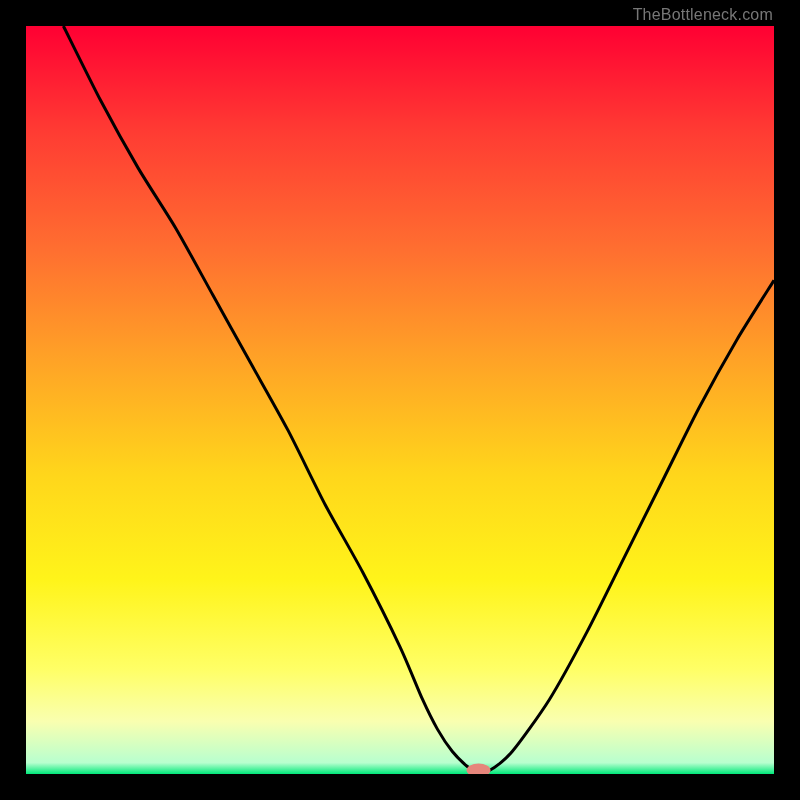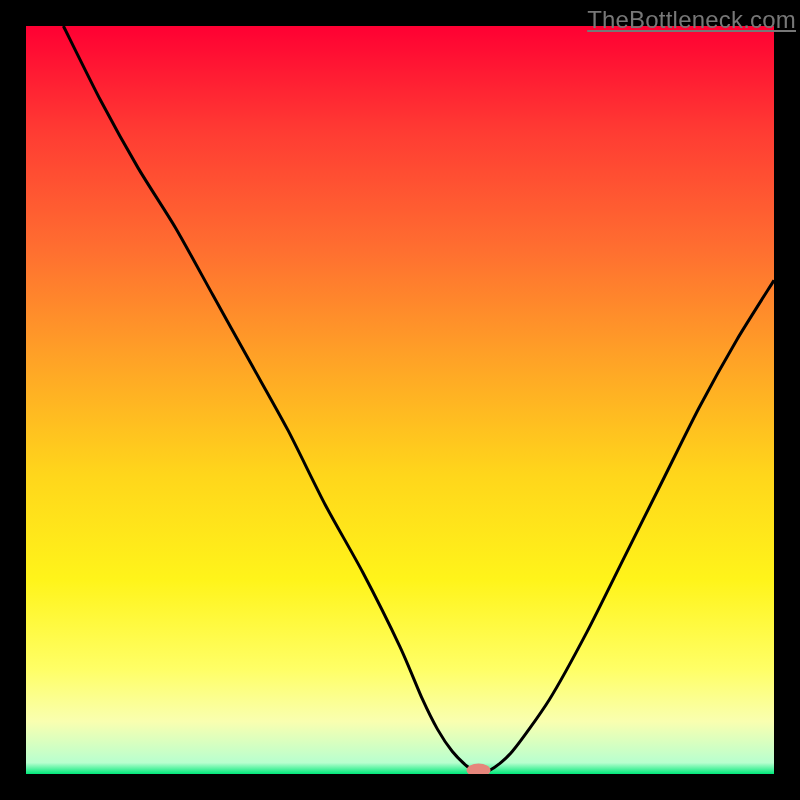--- a/index.html
+++ b/index.html
@@ -12,27 +12,26 @@
     font-family: Arial, Helvetica, sans-serif;
   }
   .chart-wrapper {
     width: 800px;
     height: 800px;
     position: relative;
   }
   .watermark {
     position: absolute;
     top: 6px;
-    right: 4px;
+    right: 27px;
     color: #777;
-    font-size: 24px;
+    font-size: 16px;
     font-weight: 500;
     z-index: 10;
     letter-spacing: 0.2px;
-    text-decoration: underline;
   }
   svg {
     display: block;
   }
 </style>
 </head>
 <body>
 
 <div class="chart-wrapper">
   <div class="watermark">TheBottleneck.com</div>

